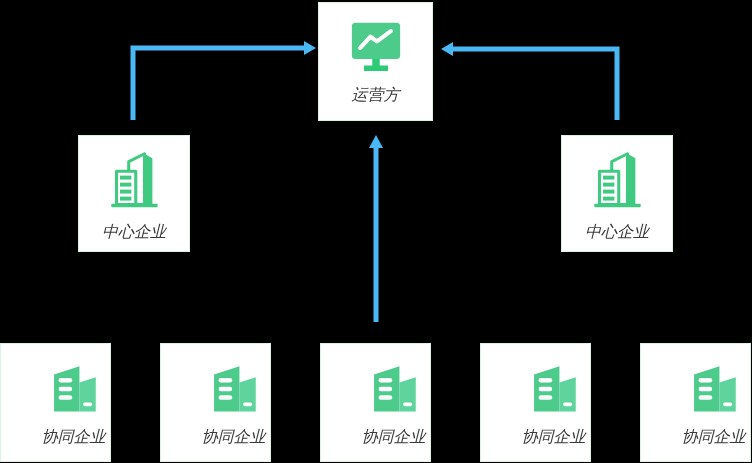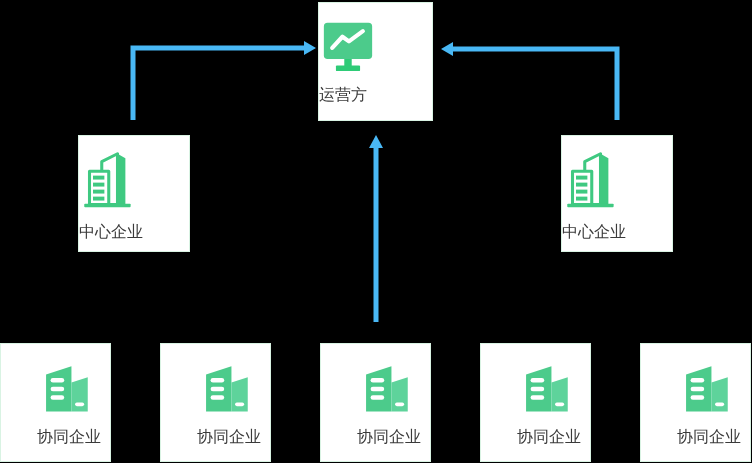--- a/index.html
+++ b/index.html
@@ -12,21 +12,21 @@
     overflow:hidden;
   }
   .arrows { position:absolute; left:0; top:0; width:752px; height:463px; }
   .arrow-line { stroke:var(--arrow-blue,#49b8f5); stroke-width:5; fill:none; stroke-linejoin:miter; }
   .arrow-head { fill:var(--arrow-blue,#49b8f5); }
   .node {
     position:absolute;
     background:var(--box-bg,#fff);
     border:1px solid var(--box-border,#d9f3e3);
     display:flex; flex-direction:column;
-    align-items:flex-start; justify-content:center;
+    align-items:center; justify-content:center;font-style:italic;
   }
   .node-label {
     font-size:16px;
     color:var(--text,#3a3a3a);
     line-height:19px;
     white-space:nowrap;
   }
   .node-operator      { left:318px; top:2px;   width:115px; height:119px; gap:13px; }
   .node-central-left  { left:78px;  top:135px; width:112px; height:117px; gap:8px; }
   .node-central-right { left:561px; top:135px; width:112px; height:117px; gap:8px; }

